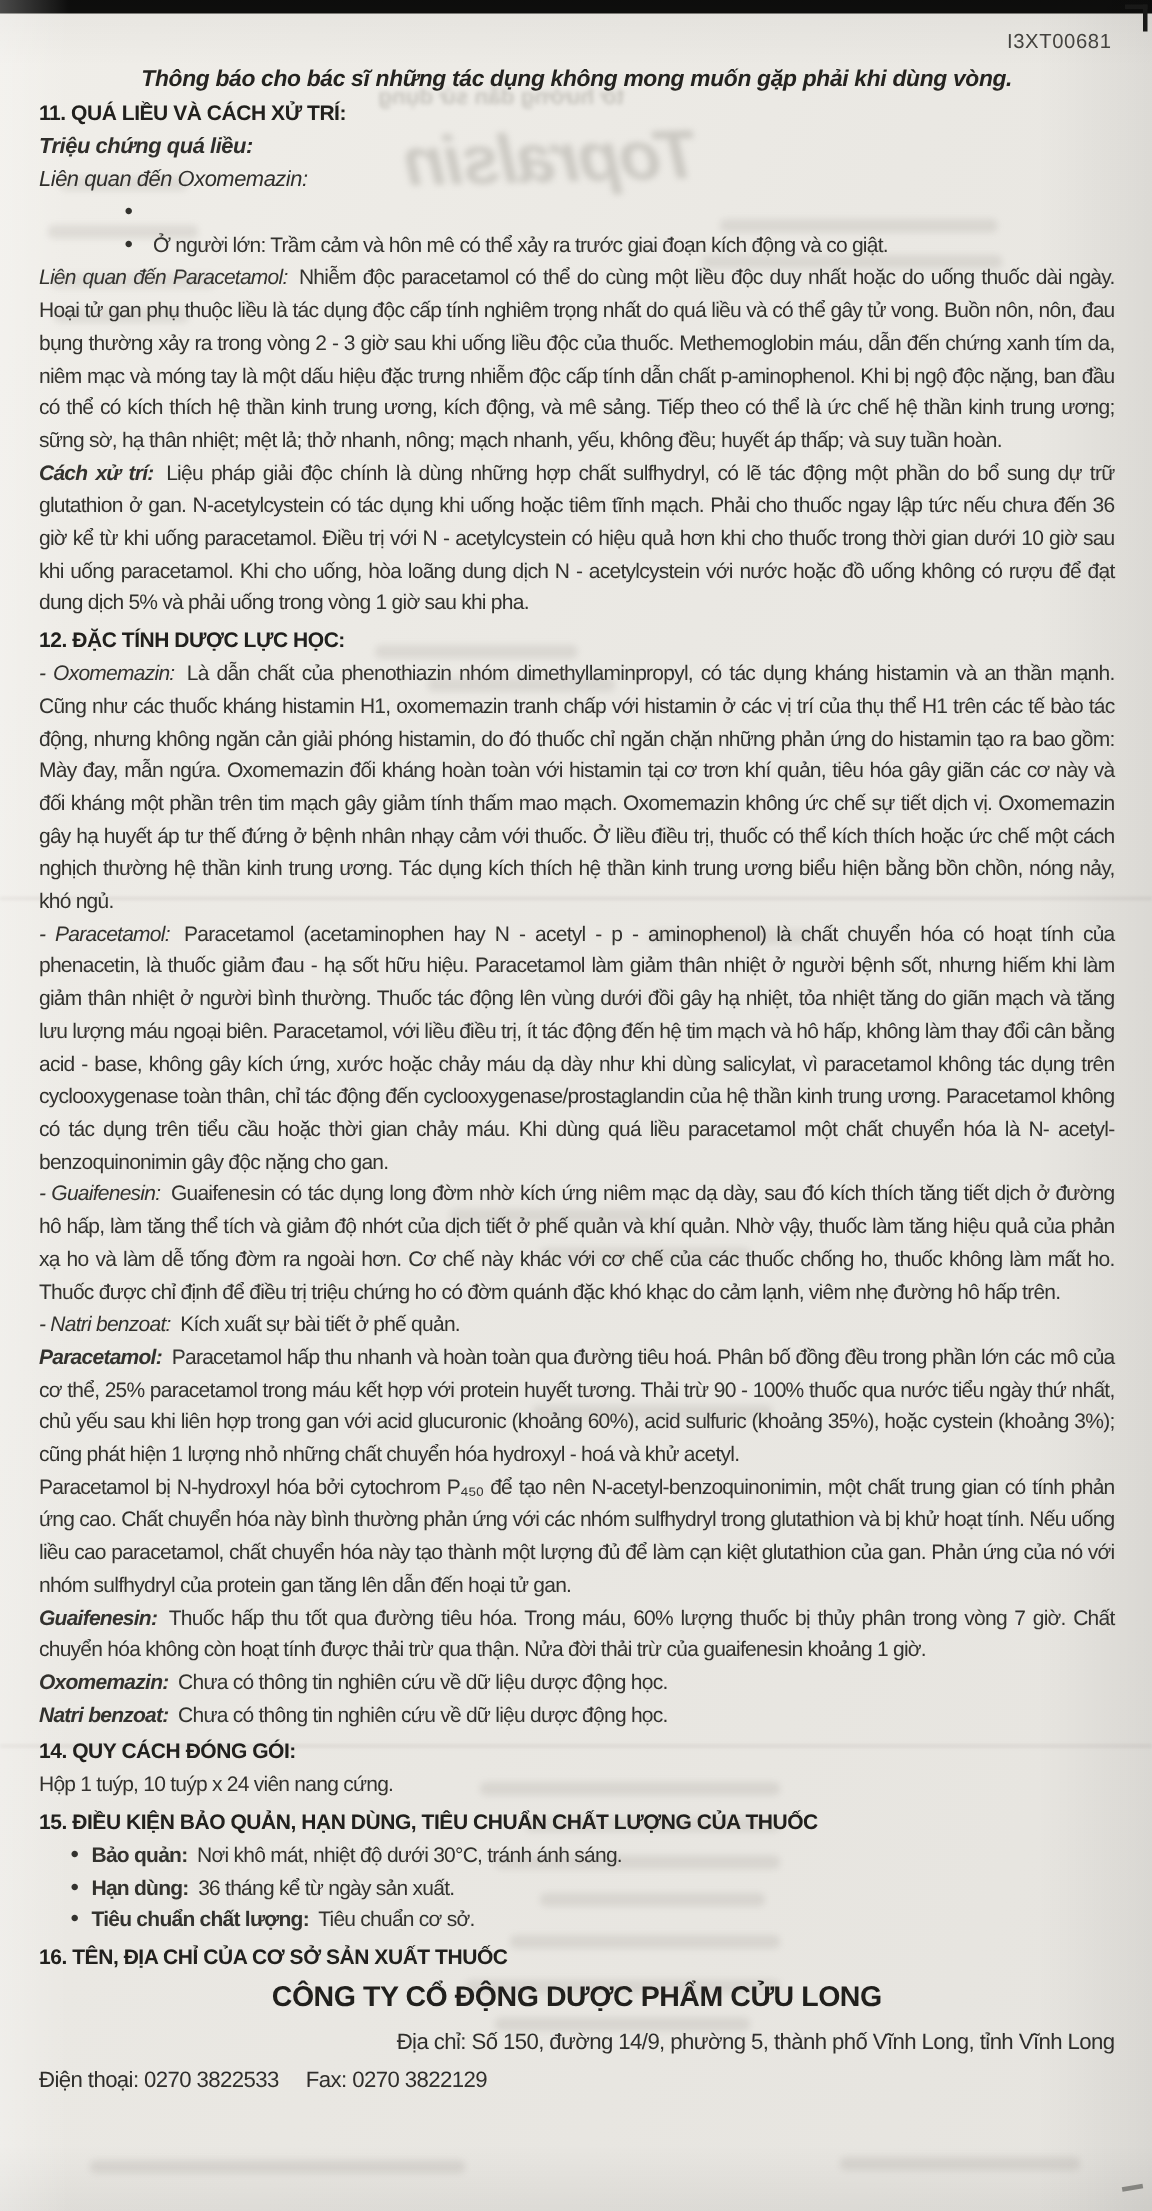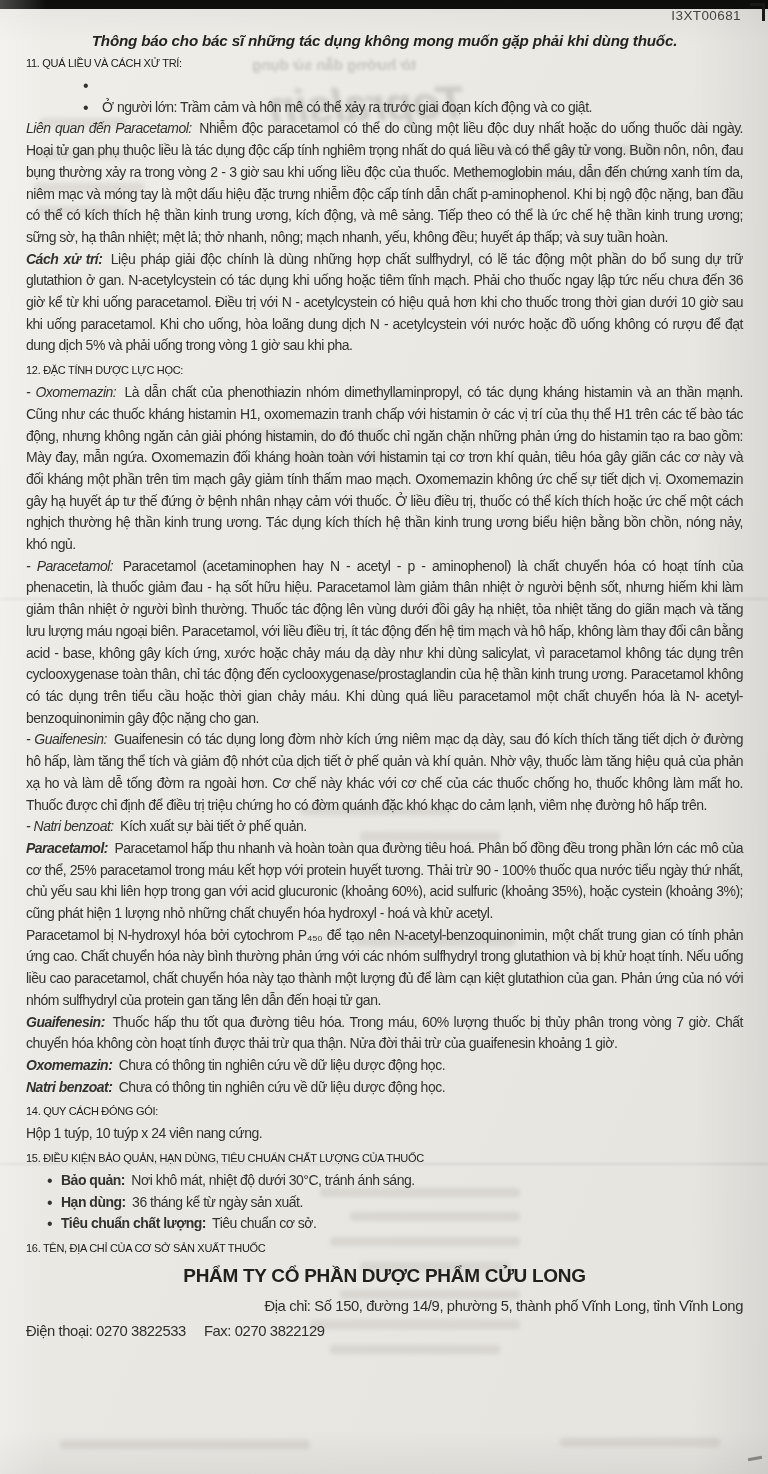--- a/index.html
+++ b/index.html
@@ -20,25 +20,25 @@
   
   .bleed-layer{position:absolute;inset:0;z-index:1;}
   .bleed-title{position:absolute;left:286px;top:56px;width:130px;font-size:15px;font-weight:bold;
                color:#918e86;opacity:.42;filter:blur(1.4px);transform:scaleX(-1);white-space:nowrap;}
   .bleed-brand{position:absolute;left:248px;top:78px;width:218px;font-size:46px;font-weight:bold;
                font-style:italic;letter-spacing:-1px;color:#97948c;opacity:.38;filter:blur(2px);
                transform:scaleX(-1) rotate(1.5deg);white-space:nowrap;}
   .smudge{position:absolute;height:9px;background:rgba(118,115,108,.14);filter:blur(2px);border-radius:4px;}
 
   
-  .content{position:absolute;left:26px;top:0;width:717px;z-index:2;}
+  .content{position:absolute;left:26px;top:12px;width:717px;z-index:2;}
   .code{text-align:right;font-size:13.5px;letter-spacing:.4px;color:#44433f;margin:8px 2px 9px 0;}
   .notice{text-align:center;font-size:15.2px;font-weight:bold;font-style:italic;
           letter-spacing:-0.2px;color:#24231f;margin:0 0 4px 0;}
-  h2.sec{font-size:11px;font-weight:normal;letter-spacing:-0.3px;color:#21201d;margin:3px 0 1px 0;line-height:21px;}
+  h2.sec{font-size:14px;font-weight:bold;letter-spacing:-0.3px;color:#21201d;margin:3px 0 1px 0;line-height:21px;}
   .sub{margin:0;font-size:14.6px;line-height:22px;letter-spacing:-0.3px;}
   .b{font-weight:bold;} .i{font-style:italic;} .bi{font-weight:bold;font-style:italic;}
   .body{font-size:14px;line-height:21.7px;letter-spacing:-0.5px;text-align:justify;margin:0;color:#33322e;}
   .lead{margin-right:3px;}
   .bullet{display:flex;}
   .bullet .dot{flex:none;text-align:left;color:#33322e;line-height:21.7px;}
   .bullet.deep{padding-left:57px;} .bullet.deep .dot{width:19px;}
   .bullet.shallow{padding-left:21px;} .bullet.shallow .dot{width:14px;}
   .company{text-align:center;font-weight:bold;font-size:19px;letter-spacing:-0.3px;color:#21201d;margin-top:4px;line-height:25px;}
   .address{text-align:right;font-size:14.8px;letter-spacing:-0.4px;margin-top:7px;line-height:22px;}
@@ -75,23 +75,25 @@
     <div class="smudge" style="left:360px;top:1262px;width:150px"></div>
     <div class="smudge" style="left:340px;top:1290px;width:180px"></div>
     <div class="smudge" style="left:310px;top:1320px;width:210px"></div>
     <div class="smudge" style="left:330px;top:1345px;width:170px"></div>
     <div class="smudge" style="left:60px;top:1440px;width:250px"></div>
     <div class="smudge" style="left:560px;top:1438px;width:160px"></div>
   </div>
 
   <div class="content">
     <div class="code">I3XT00681</div>
-    <div class="notice">Thông báo cho bác sĩ những tác dụng không mong muốn gặp phải khi dùng thuốc.</div>
+    <div class="notice">Thông báo cho bác sĩ những tác dụng không mong muốn gặp phải khi dùng vòng.</div>
 
     <h2 class="sec">11. QUÁ LIỀU VÀ CÁCH XỬ TRÍ:</h2>
+    <p class="sub bi">Triệu chứng quá liều:</p>
+    <p class="sub i">Liên quan đến Oxomemazin:</p>
 
     <div class="bullet deep">
       <span class="dot">•</span>
     </div>
     <div class="bullet deep">
       <span class="dot">•</span>
       <p class="body">Ở người lớn: Trầm cảm và hôn mê có thể xảy ra trước giai đoạn kích động và co giật.</p>
     </div>
 
     <p class="body">
@@ -159,20 +161,20 @@
     </div>
     <div class="bullet shallow">
       <span class="dot">•</span>
       <p class="body">
         <span class="lead b">Tiêu chuẩn chất lượng:</span>
         <span>Tiêu chuẩn cơ sở.</span>
       </p>
     </div>
 
     <h2 class="sec">16. TÊN, ĐỊA CHỈ CỦA CƠ SỞ SẢN XUẤT THUỐC</h2>
-    <div class="company">PHẨM TY CỔ PHẦN DƯỢC PHẨM CỬU LONG</div>
+    <div class="company">CÔNG TY CỔ ĐỘNG DƯỢC PHẨM CỬU LONG</div>
     <div class="address">Địa chỉ: Số 150, đường 14/9, phường 5, thành phố Vĩnh Long, tỉnh Vĩnh Long</div>
     <div class="phoneline">
       <span>Điện thoại: 0270 3822533</span>
       <span>Fax: 0270 3822129</span>
     </div>
   </div>
 </div>
 
 </body></html>

